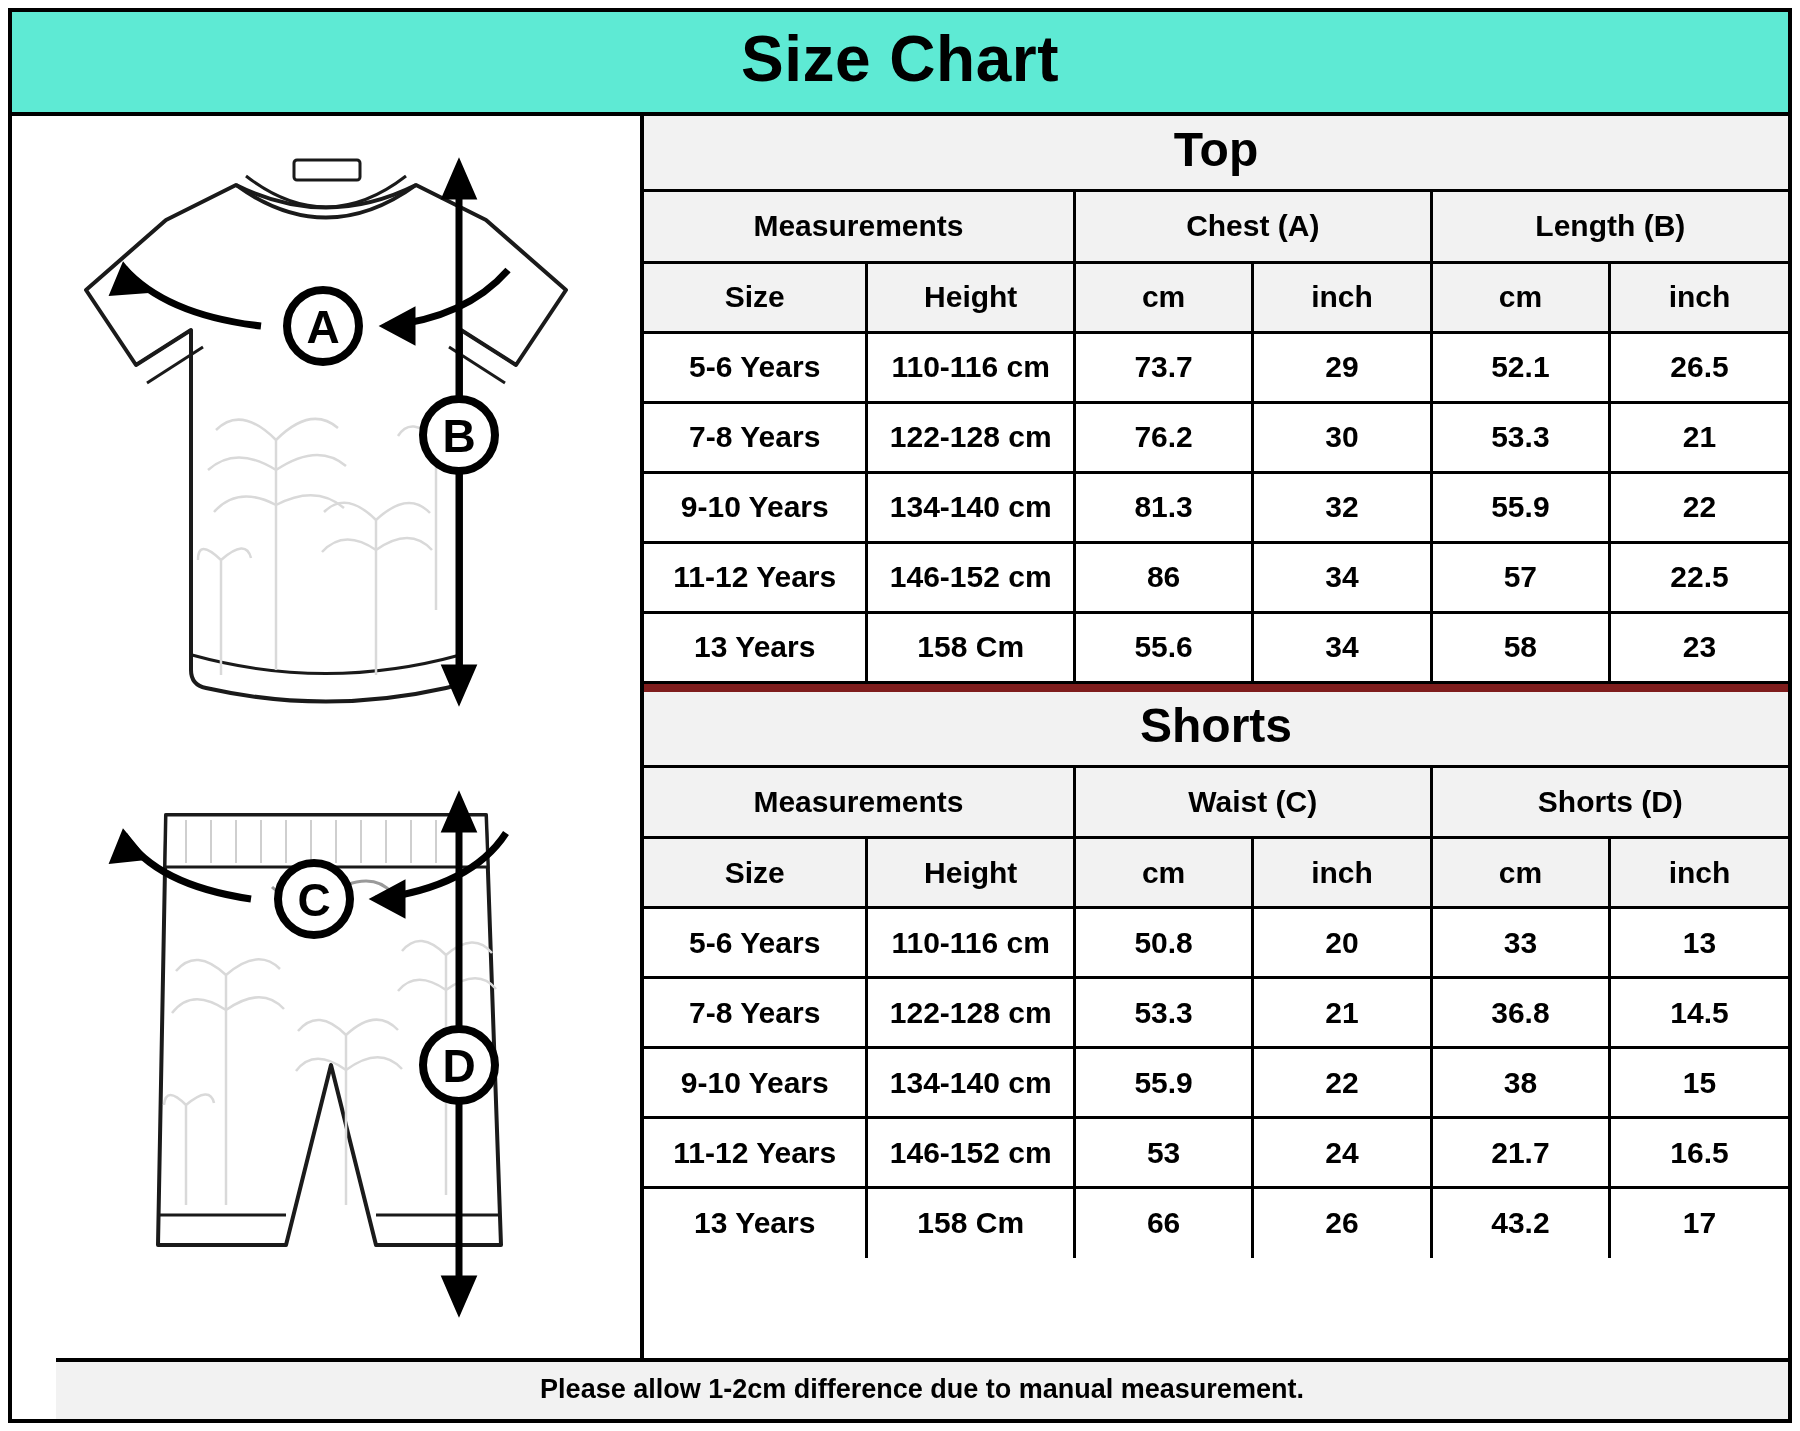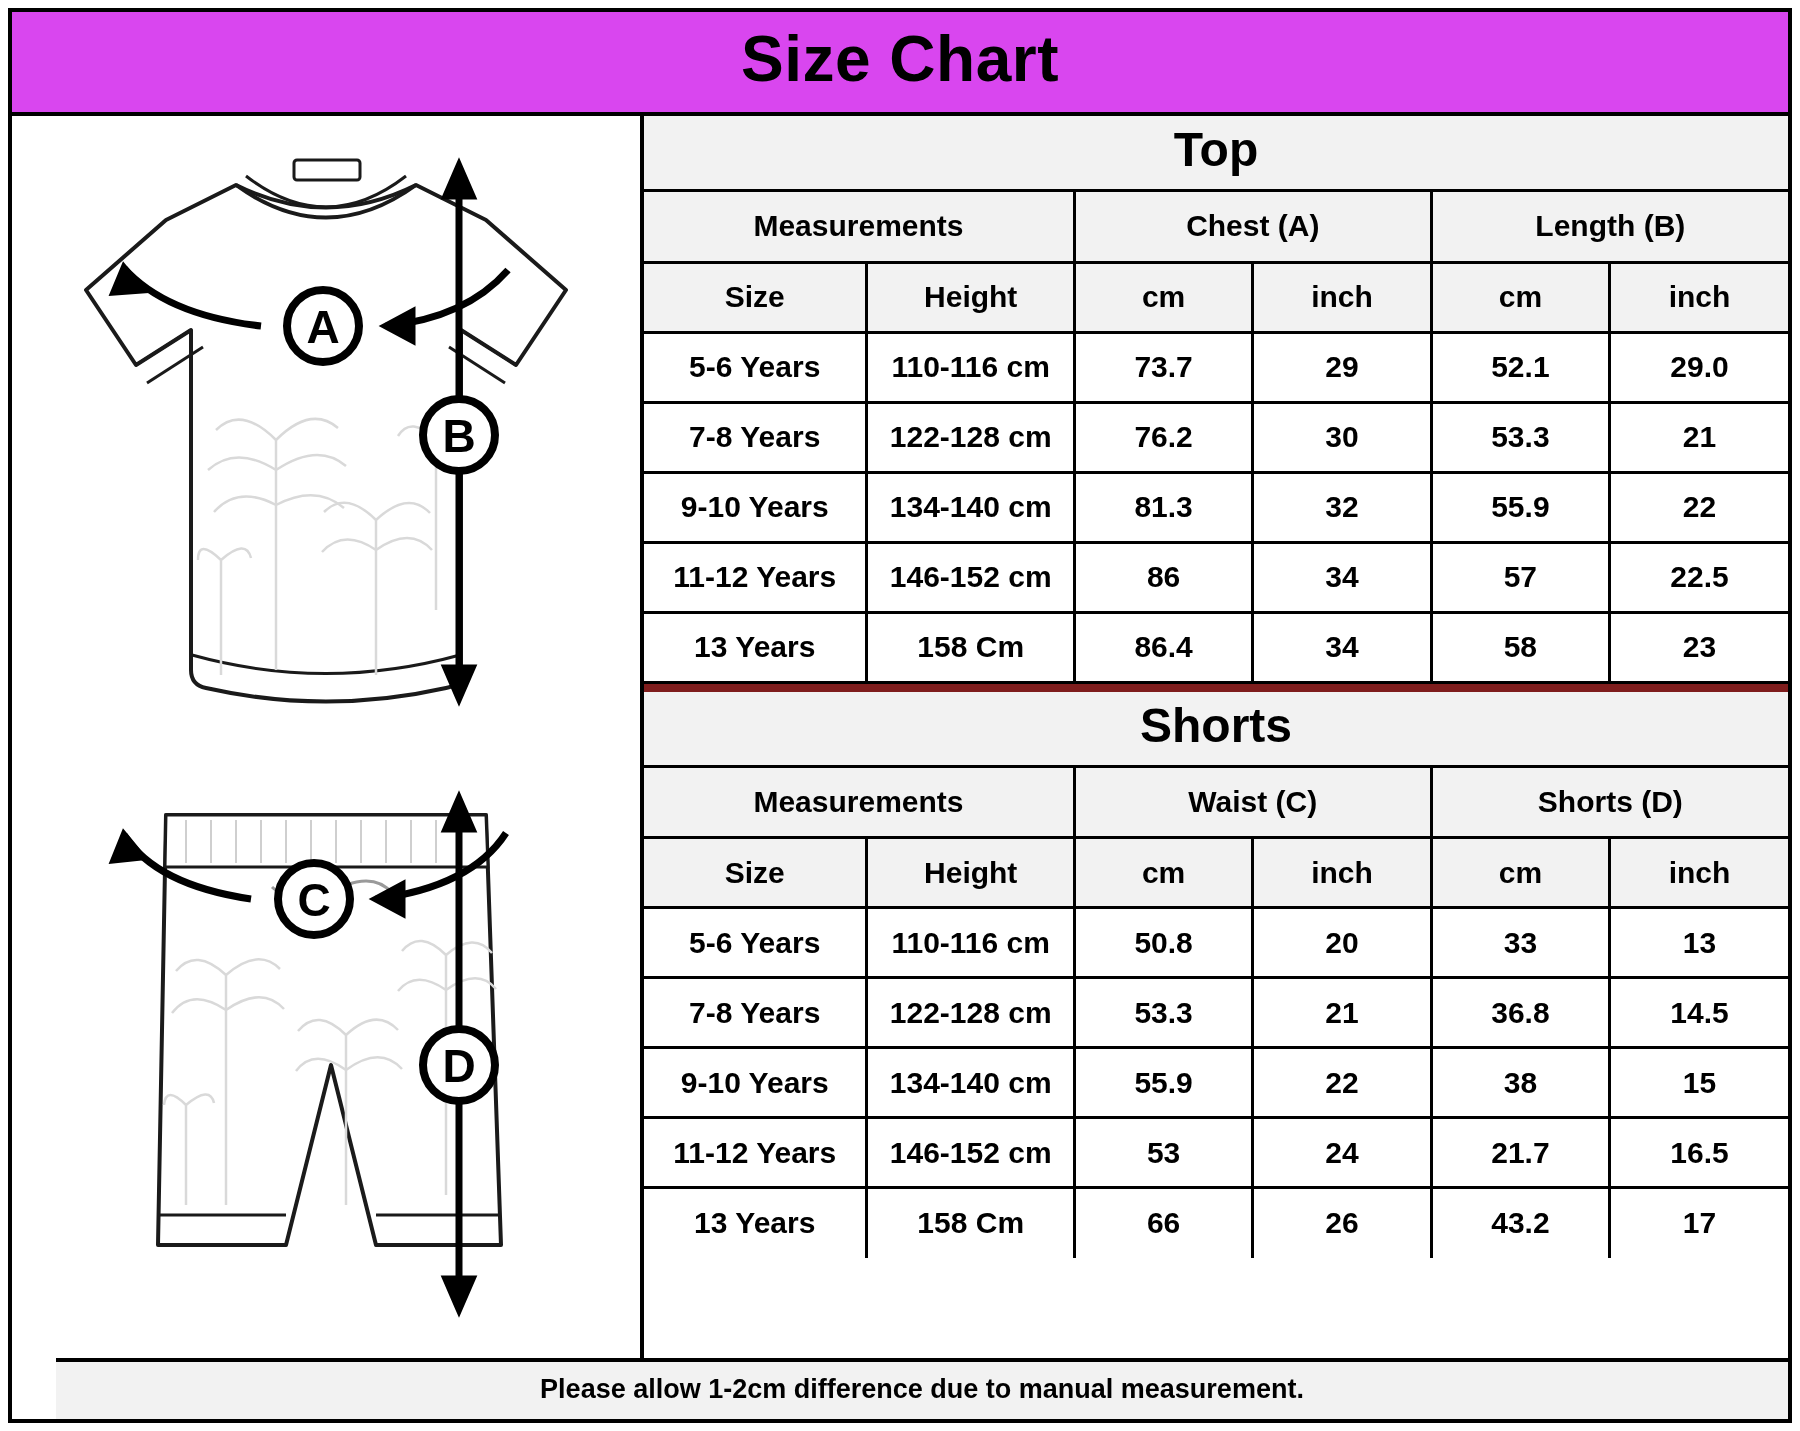--- a/index.html
+++ b/index.html
@@ -17,21 +17,21 @@
   .frame {
     width: 100%; height: 100%;
     border: 4px solid #000;
     display: flex;
     flex-direction: column;
     background: #fff;
   }
   
   .title-bar {
     border-bottom: 4px solid #000;
-    background: #d946ef;
+    background: #5eead4;
     text-align: center;
     padding: 10px 0 16px 0;
     flex: 0 0 auto;
   }
   .title-bar h1 {
     margin: 0;
     font-size: 64px;
     font-weight: bold;
     letter-spacing: 0.5px;
     color: #000;
@@ -258,21 +258,21 @@
             <th class="hdr">inch</th>
             <th class="hdr">cm</th>
             <th class="hdr">inch</th>
           </tr>
           <tr>
             <td>5-6 Years</td>
             <td>110-116 cm</td>
             <td>73.7</td>
             <td>29</td>
             <td>52.1</td>
-            <td>29.0</td>
+            <td>26.5</td>
           </tr>
           <tr>
             <td>7-8 Years</td>
             <td>122-128 cm</td>
             <td>76.2</td>
             <td>30</td>
             <td>53.3</td>
             <td>21</td>
           </tr>
           <tr>
@@ -287,21 +287,21 @@
             <td>11-12 Years</td>
             <td>146-152 cm</td>
             <td>86</td>
             <td>34</td>
             <td>57</td>
             <td>22.5</td>
           </tr>
           <tr>
             <td>13 Years</td>
             <td>158 Cm</td>
-            <td>86.4</td>
+            <td>55.6</td>
             <td>34</td>
             <td>58</td>
             <td>23</td>
           </tr>
         </tbody>
           </table>
 
         <div class="section-head" style="border-top:8px solid #7f1d1d;">Shorts</div>
         <table>
           <colgroup>

